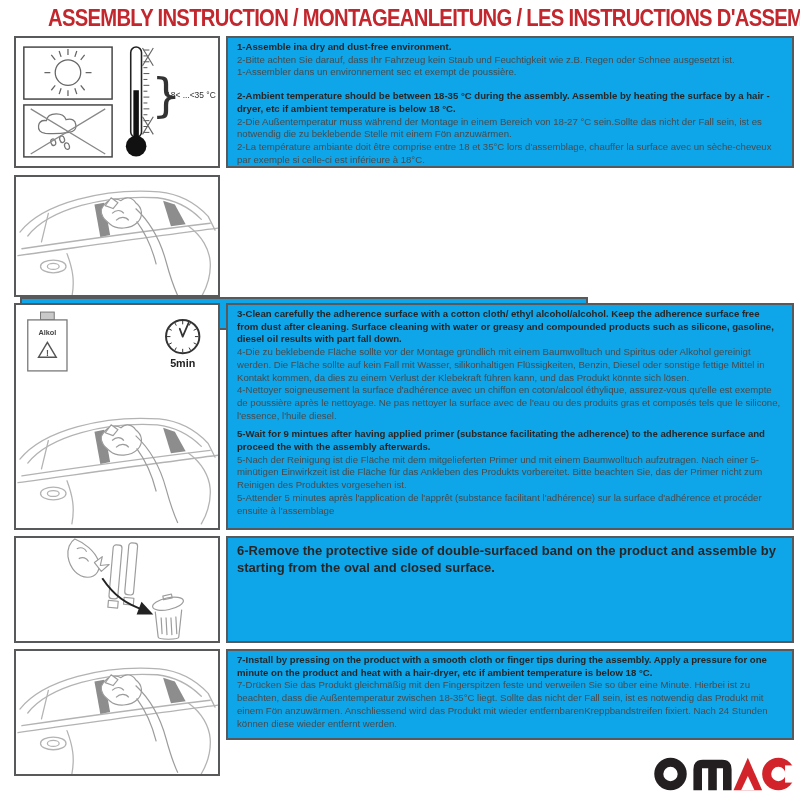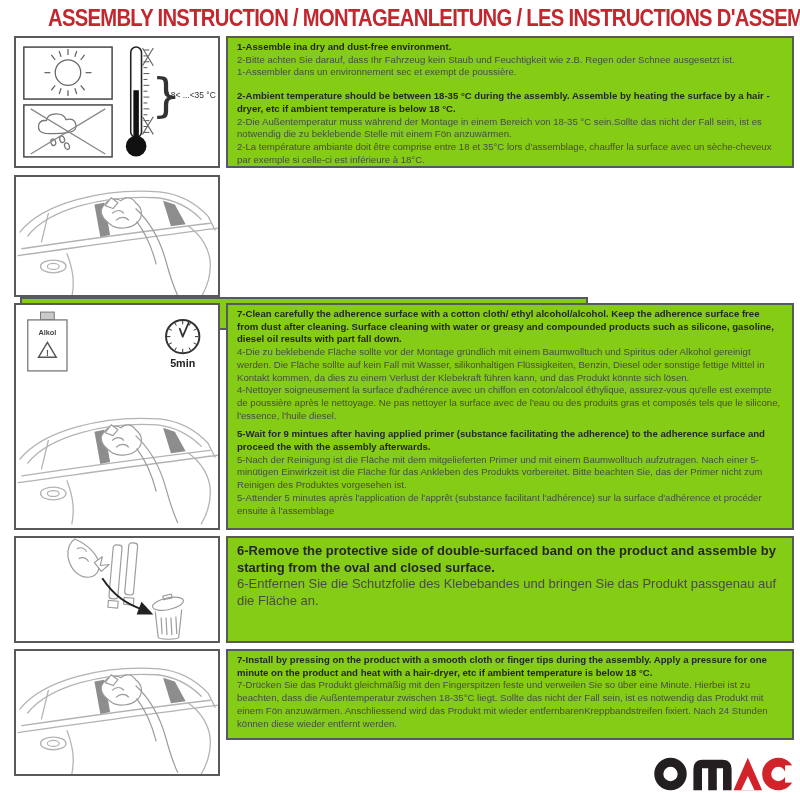--- a/index.html
+++ b/index.html
@@ -6,21 +6,21 @@
   body{width:800px;height:800px;position:relative;overflow:hidden;
        font-family:"Liberation Sans","DejaVu Sans",sans-serif;color:#333;}
   .page{position:absolute;inset:0;}
   .title{position:absolute;top:5px;left:0;width:800px;margin:0;text-align:center;
          font-size:23px;font-weight:bold;color:#c3272e;letter-spacing:-0.8px;
          white-space:nowrap;transform:scaleX(0.88);transform-origin:400px 0;}
   .row{position:absolute;left:14px;display:flex;align-items:flex-start;}
   .illus{width:206px;flex:none;border:2px solid #58595b;background:#fff;
          box-sizing:border-box;height:100%;}
   .illus svg{display:block;width:100%;height:100%;}
-  .textbox{width:568px;margin-left:6px;border:2px solid #58595b;background:#84cc16;
+  .textbox{width:568px;margin-left:6px;border:2px solid #58595b;background:#0ea5e9;
            box-sizing:border-box;height:100%;padding:3px 9px 2px 9px;overflow:hidden;}
   .textbox p{margin:0;}
   .small .textbox p{font-size:9.6px;line-height:12.7px;}
   .big .textbox p{font-size:13px;line-height:16.5px;}
   .en{font-weight:bold;color:#262626;}
   .tr{color:#4a4a4a;}
   .pgap-lg{height:11px;}
   .pgap-sm{height:6px;}
   #row1{top:36px;height:132px;}
   #row2{top:175px;height:122px;flex-direction:column;}
@@ -77,21 +77,21 @@
           <text x="153" y="60" font-size="8.6" fill="#333">18&lt; ...&lt;35 °C</text>
         </g>
       </svg>
     </div>
     <div class="textbox">
       <p class="en">1-Assemble ina dry and dust-free environment.</p>
       <p class="tr">2-Bitte achten Sie darauf, dass Ihr Fahrzeug kein Staub und Feuchtigkeit wie z.B. Regen oder Schnee ausgesetzt ist.</p>
       <p class="tr">1-Assembler dans un environnement sec et exempt de poussière.</p>
       <div class="pgap-lg"></div>
       <p class="en">2-Ambient temperature should be between 18-35 °C  during the assembly. Assemble by heating the surface by a hair -dryer, etc if ambient temperature is below 18 °C.</p>
-      <p class="tr">2-Die Außentemperatur muss während der Montage in einem Bereich von 18-35 °C  sein.Sollte das nicht der Fall sein, ist es notwendig die zu beklebende Stelle mit einem Fön anzuwärmen.</p>
+      <p class="tr">2-Die Außentemperatur muss während der Montage in einem Bereich von 18-27 °C  sein.Sollte das nicht der Fall sein, ist es notwendig die zu beklebende Stelle mit einem Fön anzuwärmen.</p>
       <p class="tr">2-La température ambiante doit être comprise entre 18 et 35°C lors d'assemblage, chauffer la surface avec un sèche-cheveux par exemple si celle-ci est inférieure à 18°C.</p>
     </div>
   </div>
 
   <div class="row big" id="row2">
     <div class="illus">
       <svg viewBox="0 0 206 118">
         <g transform="translate(0,-3)">
             <g stroke="#b3b3b3" fill="none" stroke-width="1.3" stroke-linecap="round" stroke-linejoin="round">
               <path d="M4,58 C28,28 90,13 146,17 C166,19 183,28 196,42 L203,56"></path>
@@ -163,21 +163,21 @@
               <path d="M91,31 L97,23 L104,28 L99,34 Z" fill="#fff"></path>
               <path d="M98,39 C102,35 107,35 110,39" fill="none"></path>
               <path d="M102,46 C106,42 112,42 115,46" fill="none"></path>
               <path d="M122,34 C136,47 147,66 153,88 C156,99 159,110 165,123" fill="none"></path>
               <path d="M123,47 C132,59 139,75 143,91" fill="none"></path>
             </g>
           </g>
       </svg>
     </div>
     <div class="textbox">
-      <p class="en">7-Clean carefully the adherence surface with a cotton cloth/ ethyl alcohol/alcohol. Keep the adherence surface free from dust after cleaning. Surface cleaning with water or greasy and compounded products such as silicone, gasoline, diesel oil results with part fall down.</p>
+      <p class="en">3-Clean carefully the adherence surface with a cotton cloth/ ethyl alcohol/alcohol. Keep the adherence surface free from dust after cleaning. Surface cleaning with water or greasy and compounded products such as silicone, gasoline, diesel oil results with part fall down.</p>
       <p class="tr">4-Die zu beklebende Fläche sollte vor der Montage gründlich mit einem Baumwolltuch und Spiritus oder Alkohol gereinigt werden. Die Fläche sollte auf kein Fall mit Wasser, silikonhaltigen Flüssigkeiten, Benzin, Diesel oder sonstige fettige Mittel in Kontakt kommen, da dies zu einem Verlust der Klebekraft führen kann, und das Produkt könnte sich lösen.</p>
       <p class="tr">4-Nettoyer soigneusement la surface d'adhérence avec un chiffon en coton/alcool éthylique, assurez-vous qu'elle est exempte de poussière après le nettoyage. Ne pas nettoyer la surface avec de l'eau ou des produits gras et composés tels que le silicone, l'essence, l'huile diesel.</p>
       <div class="pgap-sm"></div>
       <p class="en">5-Wait for 9 mintues after having applied primer (substance facilitating the adherence) to the adherence surface and proceed the with the assembly afterwards.</p>
       <p class="tr">5-Nach der Reinigung ist die Fläche mit dem mitgelieferten Primer und mit einem Baumwolltuch aufzutragen. Nach einer 5-minütigen Einwirkzeit ist die Fläche für das Ankleben des Produkts vorbereitet. Bitte beachten Sie, das der Primer nicht zum Reinigen des Produktes vorgesehen ist.</p>
       <p class="tr">5-Attender 5 minutes après l'application de l'apprêt (substance facilitant l'adhérence) sur la surface d'adhérence et procéder ensuite à l'assemblage</p>
     </div>
   </div>
 
   <div class="row big" id="row4">
@@ -197,21 +197,20 @@
             <path d="M142,74 L145,100 C145,103 166,103 166,100 L169,72"></path>
             <path d="M148,80 L149,97 M153,80 L154,98 M158,80 L159,98 M163,79 L164,97"></path>
           </g>
         </g>
         <path d="M88,40 C100,58 113,67 132,73" stroke="#222" stroke-width="2" fill="none"></path>
         <path d="M128,64 L140,77 L123,77 Z" fill="#222"></path>
       </svg>
     </div>
     <div class="textbox">
       <p class="en">6-Remove the protective side of double-surfaced band on the product and assemble by starting from the oval and closed surface.</p>
-      <p class="tr">6-Entfernen Sie die Schutzfolie des Klebebandes und bringen Sie das Produkt passgenau auf die Fläche an.</p>
     </div>
   </div>
 
   <div class="row small" id="row5">
     <div class="illus">
       <svg viewBox="0 0 206 123">
         <g>
             <g stroke="#b3b3b3" fill="none" stroke-width="1.3" stroke-linecap="round" stroke-linejoin="round">
               <path d="M4,58 C28,28 90,13 146,17 C166,19 183,28 196,42 L203,56"></path>
               <path d="M12,62 C34,34 92,20 144,23 C162,25 177,33 189,45"></path>

